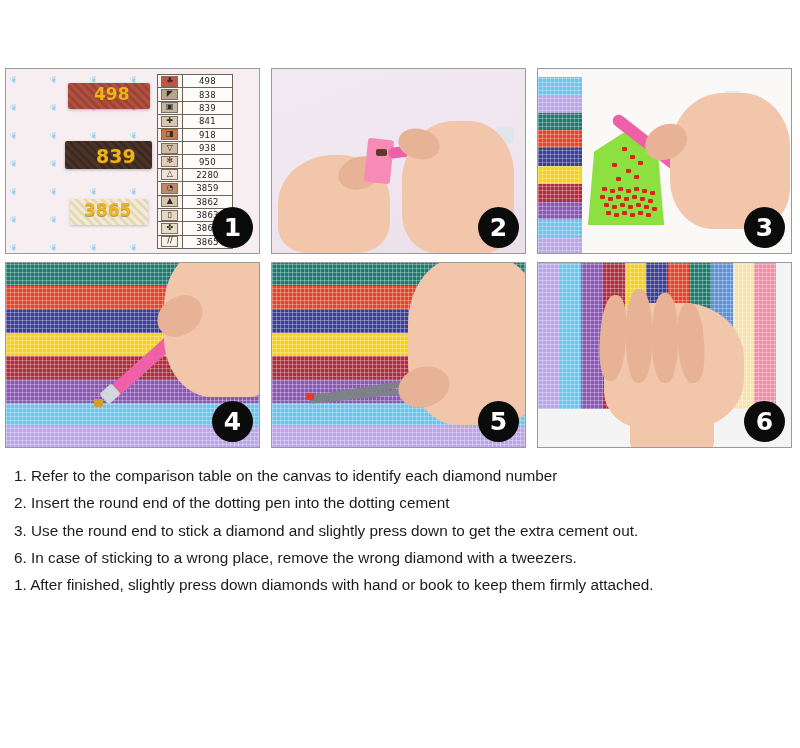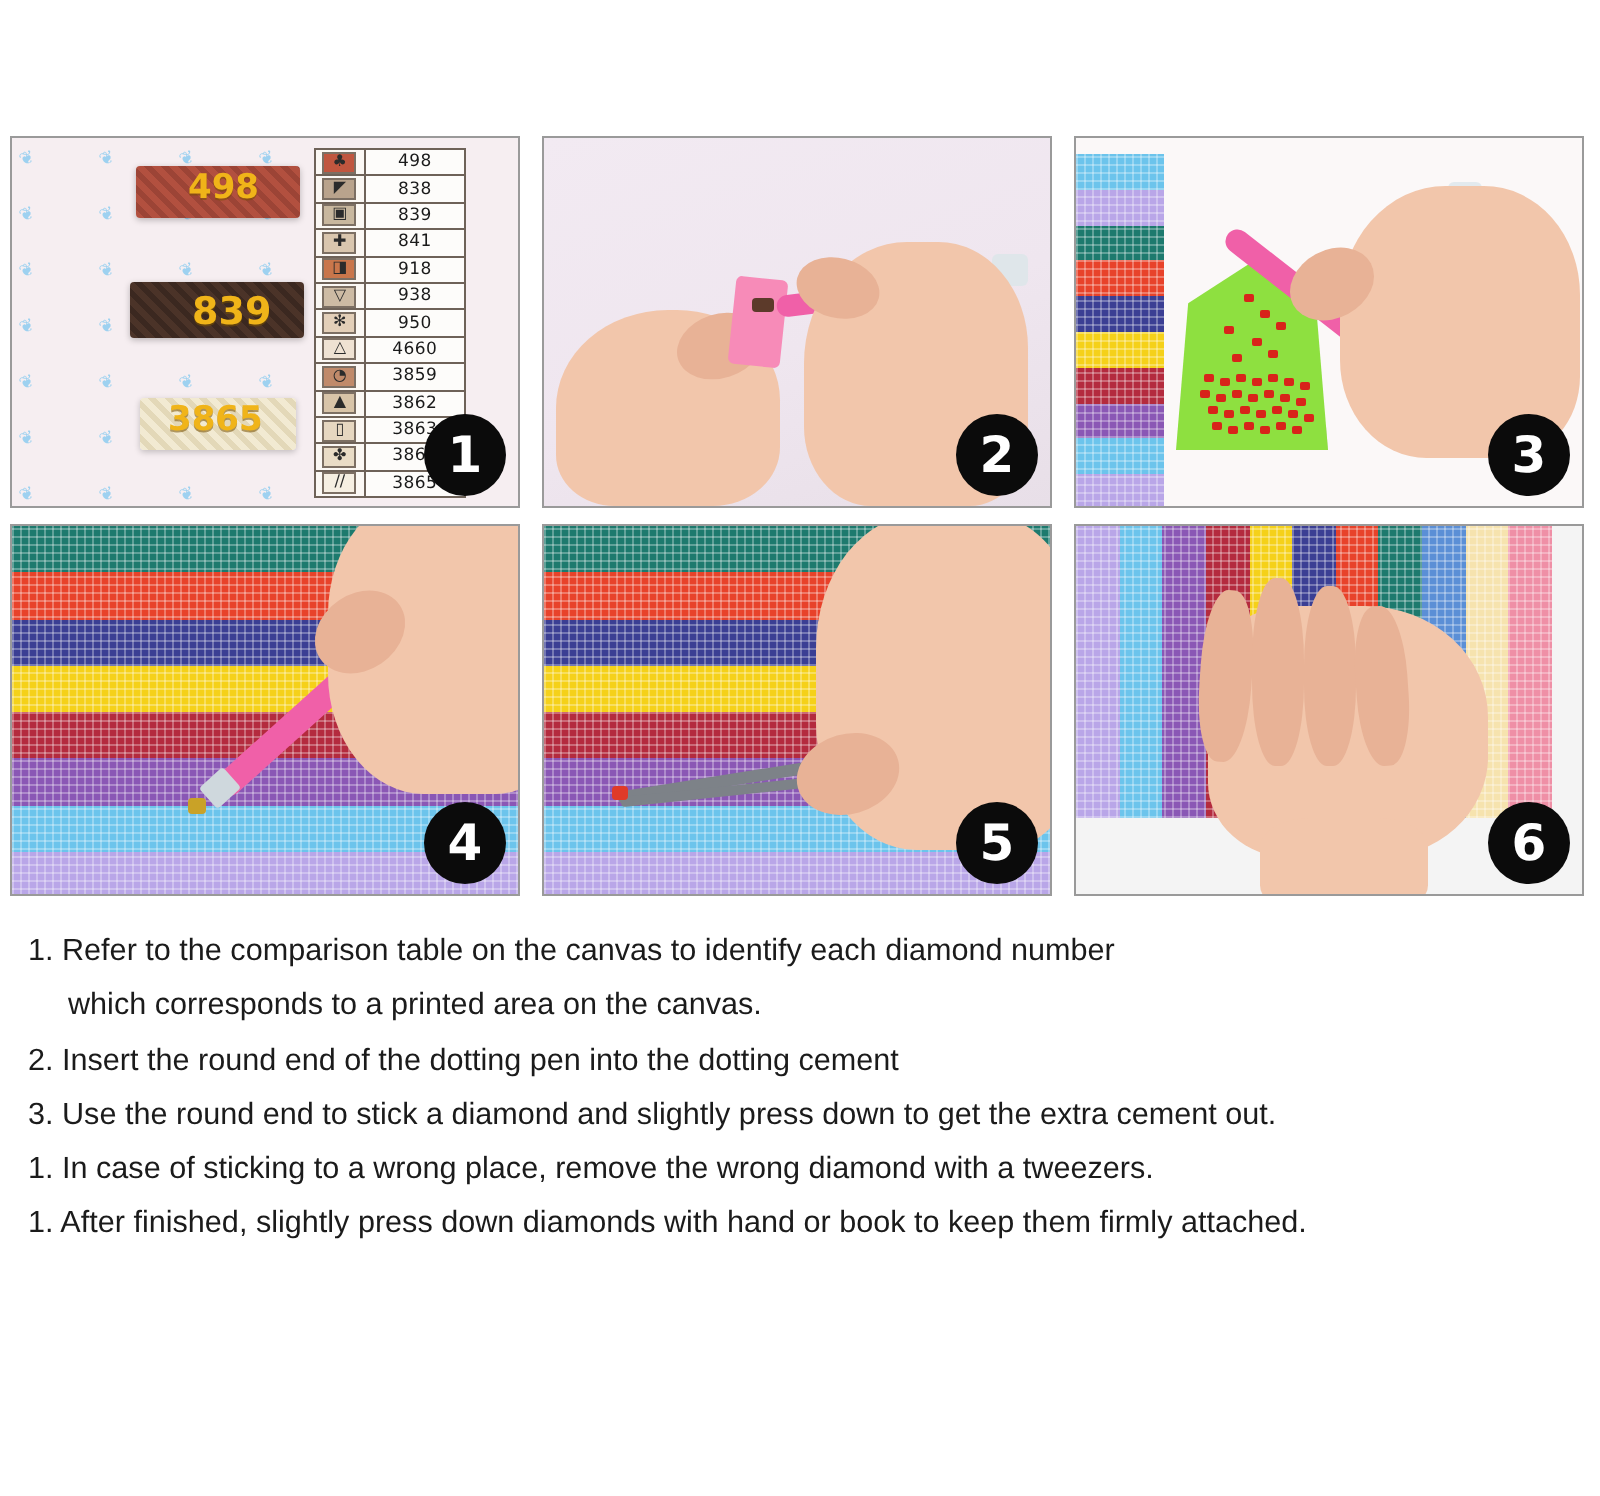--- a/index.html
+++ b/index.html
@@ -177,21 +177,21 @@
               <tr>
                 <td class="tsym"><span class="sw" style="background:#cdbba4"><b>▽</b></span></td>
                 <td class="tnum">938</td>
               </tr>
               <tr>
                 <td class="tsym"><span class="sw" style="background:#e3cfb8"><b>✻</b></span></td>
                 <td class="tnum">950</td>
               </tr>
               <tr>
                 <td class="tsym"><span class="sw" style="background:#efe2d2"><b>△</b></span></td>
-                <td class="tnum">4660</td>
+                <td class="tnum">2280</td>
               </tr>
               <tr>
                 <td class="tsym"><span class="sw" style="background:#c08a6a"><b>◔</b></span></td>
                 <td class="tnum">3859</td>
               </tr>
               <tr>
                 <td class="tsym"><span class="sw" style="background:#d8c4a8"><b>▲</b></span></td>
                 <td class="tnum">3862</td>
               </tr>
               <tr>
@@ -375,29 +375,28 @@
         <div class="skin" style="left:92px;top:146px;width:84px;height:48px;border-radius:30%;"></div>
       </div>
       <div class="badge">6</div>
     </div>
 
   </div>
 
   <div class="steps" id="steps-list">
       <div class="step">
         <span class="ln">1. Refer to the comparison table on the canvas to identify each diamond number</span>
-        <span class="ln ind">which corresponds to a printed area on the canvas.</span>
       </div>
       <div class="step">
         <span class="ln">2. Insert the round end of the dotting pen into the dotting cement</span>
       </div>
       <div class="step">
         <span class="ln">3. Use the round end to stick a diamond and slightly press down to get the extra cement out.</span>
       </div>
       <div class="step">
-        <span class="ln">1. In case of sticking to a wrong place, remove the wrong diamond with a tweezers.</span>
+        <span class="ln">6. In case of sticking to a wrong place, remove the wrong diamond with a tweezers.</span>
       </div>
       <div class="step">
         <span class="ln">1. After finished, slightly press down diamonds with hand or book to keep them firmly attached.</span>
       </div>
     </div>
 
 </div>
 
 </body></html>

